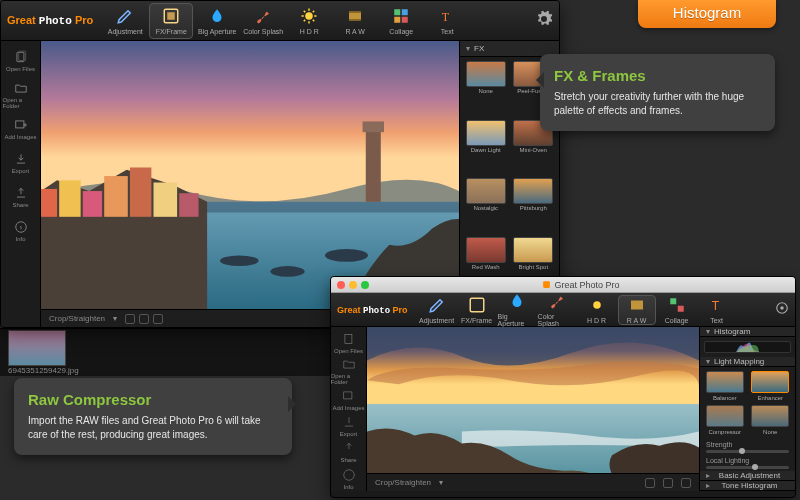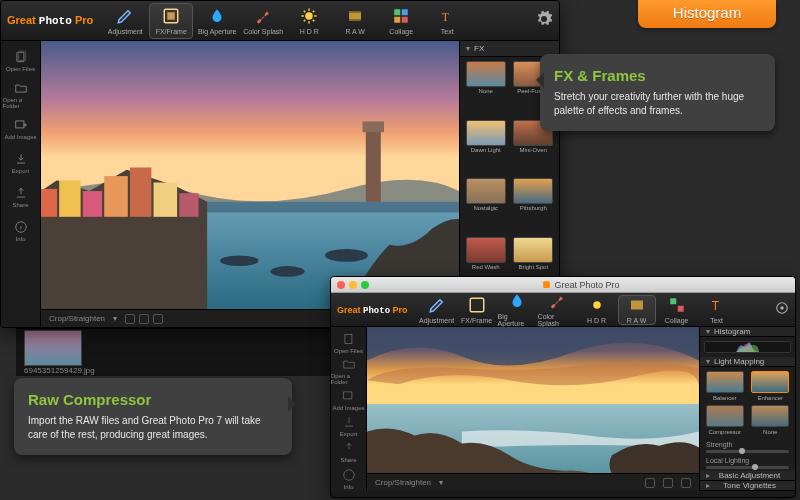--- a/index.html
+++ b/index.html
@@ -155,21 +155,21 @@
   .tm-thumb{width:38px;height:22px;border:1px solid #444;border-radius:2px;}
   .tm-thumb.sel{border-color:#ff8a00;}
   .tm-lab{font-size:6px;color:#aaa;}
   .slider-row{padding:2px 6px;font-size:7px;color:#999;}
   .slider{height:3px;background:#444;border-radius:2px;position:relative;margin-top:2px;}
   .slider::after{content:"";position:absolute;top:-2px;width:6px;height:6px;background:#aaa;border-radius:50%;}
   .slider.s1::after{left:40%;} .slider.s2::after{left:55%;}
 
   
   .filmstrip{
-    position:absolute; left:16px; top:328px; width:560px; height:48px;
+    position:absolute; left:0; top:328px; width:560px; height:48px;
     background:#141414; border-top:1px solid #000; z-index:9;
     display:flex; align-items:center; padding:20px 8px; gap:8px;
   }
   .fs-thumb{width:58px;height:36px;border:1px solid #444;}
   .fs-label{font-size:8px;color:#888;}
 
   
   .photo{width:100%;height:100%;display:block;}
 
 </style>
@@ -178,21 +178,21 @@
 
 <div class="features-badge">Histogram</div>
 
 <div class="callout fx">
   <h3>FX &amp; Frames</h3>
   <div class="p">Stretch your creativity further with the huge palette of effects and frames.</div>
 </div>
 
 <div class="callout raw">
   <h3>Raw Compressor</h3>
-  <div class="p">Import the RAW files and Great Photo Pro 7 will take care of the rest, producing great images.</div>
+  <div class="p">Import the RAW files and Great Photo Pro 6 will take care of the rest, producing great images.</div>
 </div>
 
 <div class="app app-main">
 
   <div class="toolbar">
     <div>
       <span class="brand"><span class="a">Great</span> <span class="b">Photo</span> <span class="a">Pro</span></span>
     </div>
 
     <div class="tbtn">
@@ -659,18 +659,18 @@
         <span>Local Lighting</span>
         <div class="slider s2"></div>
       </div>
       <div class="rpanel-head collapse">
         <span class="arrow">▸</span>
         <span>Basic Adjustment</span>
           <span></span>
       </div>
       <div class="rpanel-head collapse">
         <span class="arrow">▸</span>
-        <span>Tone Vignettes</span>
+        <span>Tone Histogram</span>
           <span></span>
       </div>
     </div>
   </div>
 </div>
 
 </body></html>

